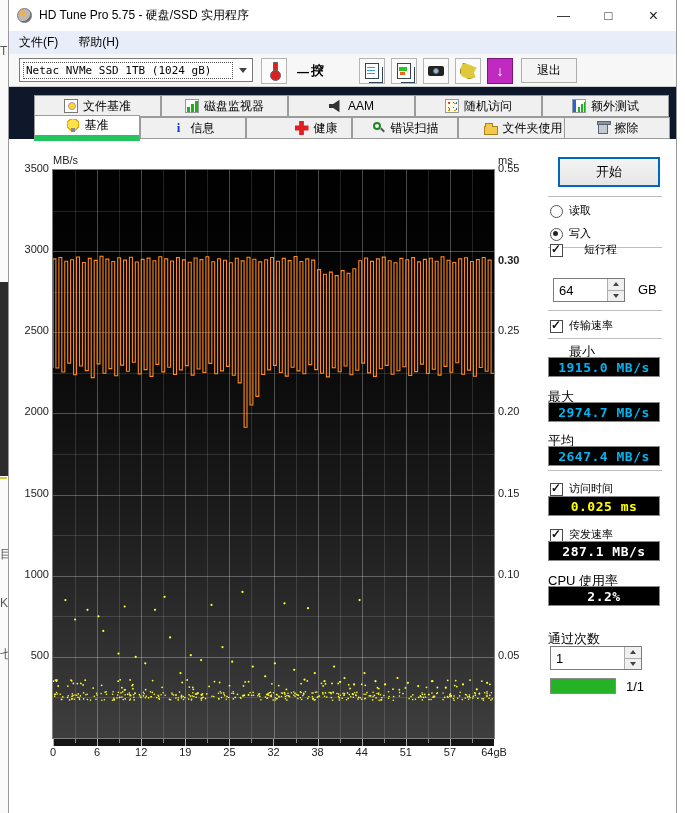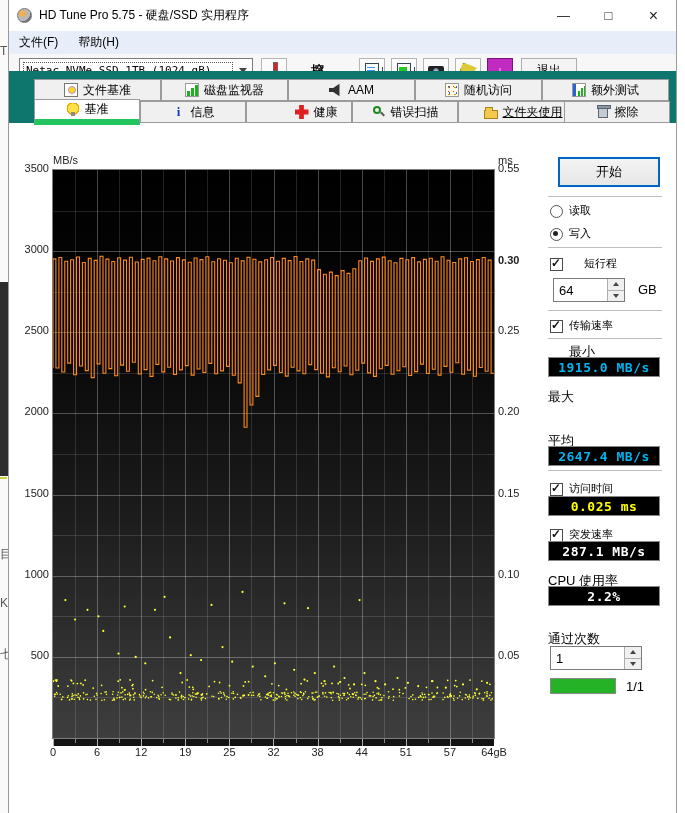--- a/index.html
+++ b/index.html
@@ -43,21 +43,21 @@
            background-image:linear-gradient(#2c2 0 0),linear-gradient(#e62 0 0);
            background-size:8px 4px,5px 3px;background-repeat:no-repeat;background-position:1px 3px,2px 8px;}
   .tb-camera{width:16px;height:10px;background:#222;border-radius:2px;position:relative;}
   .tb-camera::after{content:"";position:absolute;left:5px;top:2px;width:6px;height:6px;border-radius:50%;background:#9bd;border:1px solid #678;box-sizing:border-box;}
   .tb-hand{width:15px;height:14px;background:#ddc93a;border:1px solid #988a20;
            clip-path:polygon(20% 0,55% 10%,100% 30%,85% 60%,95% 90%,55% 100%,15% 85%,0 55%,10% 25%);}
   .tb-update{background:#c02ac0 !important;border:1px solid #781678 !important;color:#fff;font-weight:bold;font-size:14px;}
   .exit-btn{position:absolute;left:512px;top:4px;width:56px;height:25px;background:#f4f4f4;border:1px solid #adadad;
             box-sizing:border-box;display:flex;align-items:center;justify-content:center;}
   
-  .tabstrip{position:absolute;left:0;top:71px;width:100%;height:52px;background:#0f766e;}
+  .tabstrip{position:absolute;left:0;top:87px;width:100%;height:52px;background:#0f172a;}
   .tab{position:absolute;box-sizing:border-box;display:flex;align-items:center;justify-content:center;gap:5px;
        background:#f0f0f0;border:1px solid #9b9b9b;font-size:12px;white-space:nowrap;}
   .row1 .tab{top:8px;height:22px;}
   .row2 .tab{top:30px;height:22px;}
   .tab.active{background:#fff;top:28px;height:26px;border-bottom:6px solid #22c55e;z-index:3;}
   
   .ticon{width:14px;height:14px;display:inline-block;position:relative;flex:none;box-sizing:border-box;}
   .ic-bulb{background:radial-gradient(circle at 50% 40%,#ffe24a 0 46%,#f0a800 48% 58%,transparent 60%);}
   .ic-bulb::after{content:"";position:absolute;left:5px;bottom:1px;width:4px;height:4px;background:#8a8a8a;}
   .ic-docbulb{background:#fff;border:1px solid #777;}
@@ -209,21 +209,21 @@
             <span>信息</span>
           </div>
         <div class="tab" style="left:237px;width:106px;padding-left:34px;">
             <span class="ticon ic-cross"></span>
             <span>健康</span>
           </div>
         <div class="tab" style="left:343px;width:106px;">
             <span class="ticon ic-magnifier"></span>
             <span>错误扫描</span>
           </div>
-        <div class="tab" style="left:449px;width:130px;text-decoration:underline;">
+        <div class="tab" style="left:449px;width:130px;">
             <span class="ticon ic-folder"></span>
             <span>文件夹使用</span>
           </div>
         <div class="tab" style="left:555px;width:106px;">
             <span class="ticon ic-trash"></span>
             <span>擦除</span>
           </div>
       </div>
     </div>
 
@@ -796,41 +796,42 @@
     <div class="sep" style="top:196px;"></div>
     <div class="ctl" style="left:541px;top:203px;">
         <span class="radio"></span>
         <span>读取</span>
       </div>
     <div class="ctl" style="left:541px;top:226px;">
         <span class="radio checked"></span>
         <span>写入</span>
       </div>
     <div class="sep" style="top:247px;"></div>
-    <div class="ctl" style="left:541px;top:256px;gap:21px;">
+    <div class="ctl" style="left:541px;top:242px;gap:21px;">
         <span class="checkbox checked"></span>
         <span>短行程</span>
       </div>
     <div class="spinner" style="left:544px;top:278px;width:72px;">
       <span class="spin-val">64</span>
       <span class="spin-btns">
           <div class="spin-up"></div>
           <div class="spin-down"></div>
         </span>
     </div>
     <span class="plabel" style="left:629px;top:282px;">GB</span>
     <div class="sep" style="top:310px;"></div>
     <div class="ctl" style="left:541px;top:318px;">
         <span class="checkbox checked"></span>
         <span>传输速率</span>
       </div>
     <div class="sep" style="top:338px;"></div>
     <span class="plabel" style="left:560px;top:343px;">最小</span>
     <div class="lcd" style="left:539px;top:357px;color:#00b4f0;">1915.0 MB/s</div>
     <span class="plabel" style="left:539px;top:388px;">最大</span>
+    <div class="lcd" style="left:539px;top:402px;color:#00b4f0;">2974.7 MB/s</div>
     <span class="plabel" style="left:539px;top:432px;">平均</span>
     <div class="lcd" style="left:539px;top:446px;color:#00b4f0;">2647.4 MB/s</div>
     <div class="sep" style="top:470px;"></div>
     <div class="ctl" style="left:541px;top:481px;">
         <span class="checkbox checked"></span>
         <span>访问时间</span>
       </div>
     <div class="lcd" style="left:539px;top:496px;color:#ffff00;">0.025 ms</div>
     <div class="ctl" style="left:541px;top:527px;">
         <span class="checkbox checked"></span>

